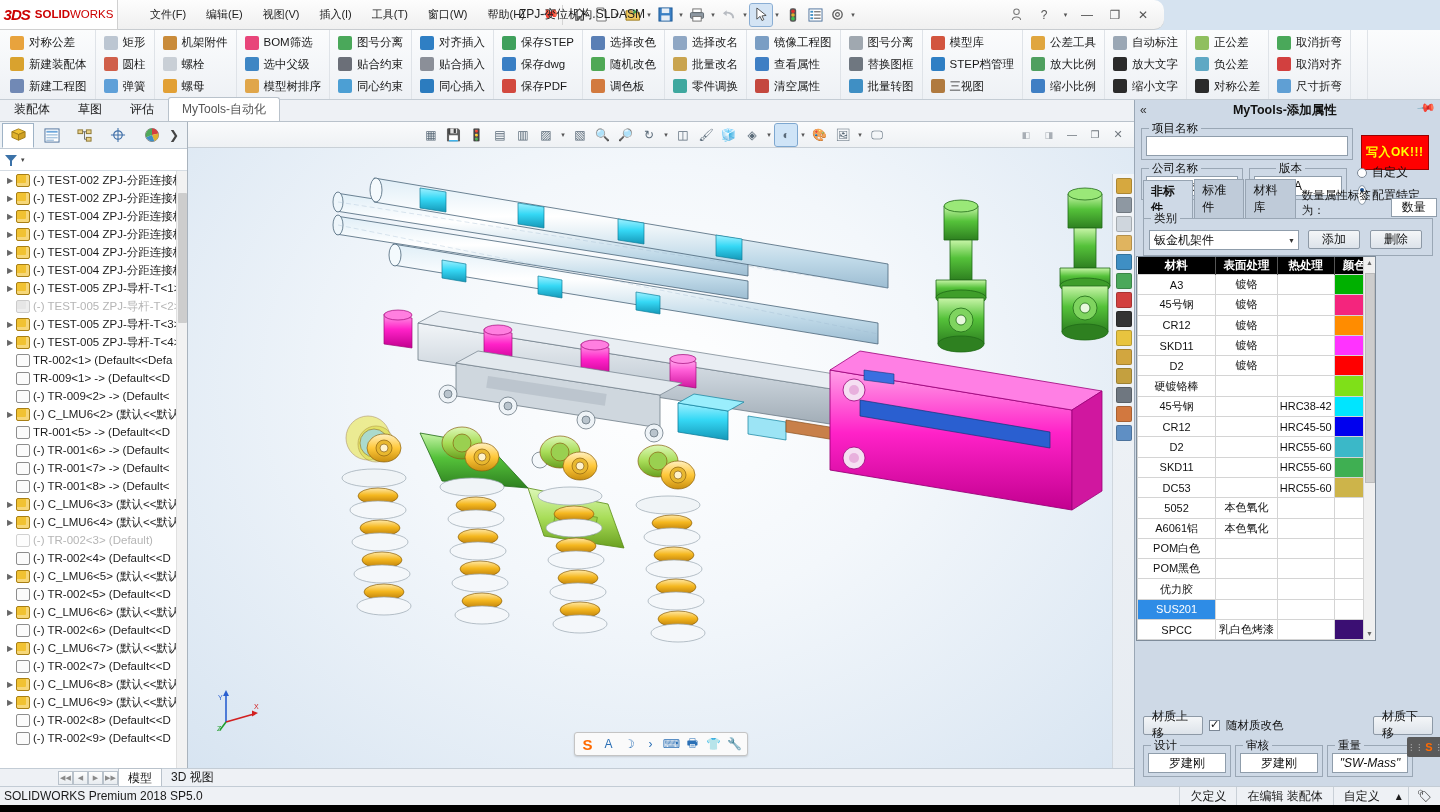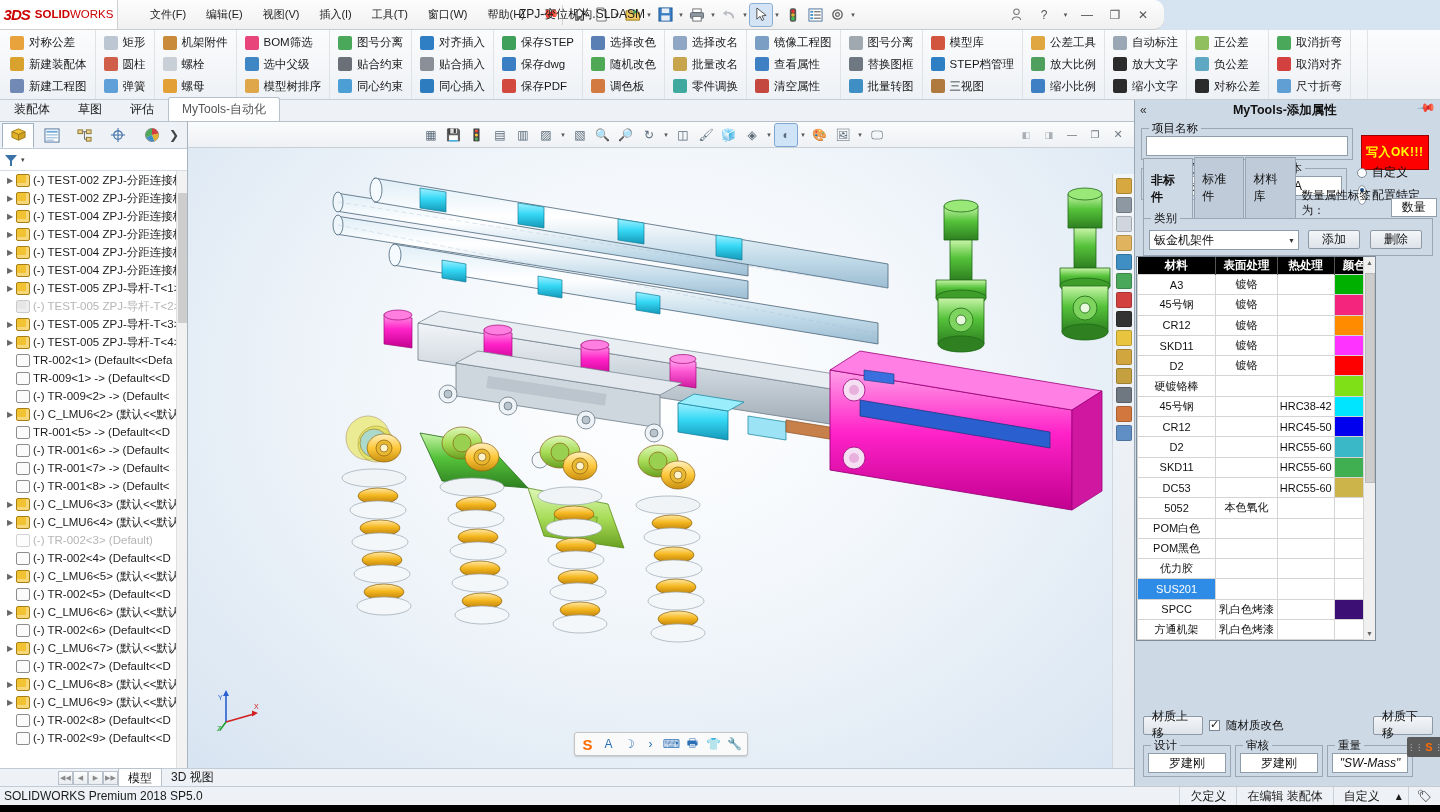--- a/index.html
+++ b/index.html
@@ -126,21 +126,21 @@
   .flegend { position:absolute; top:-8px; left:7px; background:#ced9e6; padding:0 3px;
              font-size:11.5px; color:#111; }
   .tin { background:#fff; border:1px solid #8f9dab; height:20px; font-size:12px;
          display:flex; align-items:center; justify-content:center; color:#111;}
   .writeok { background:#ff0000; color:#ffff00; font-weight:bold; font-size:12px;
              border:1px solid #990000; padding:8px 4px; letter-spacing:.5px;}
   .radio-row { display:flex; align-items:center; gap:5px; font-size:12px; color:#111; cursor:default;}
   .radio { width:10px;height:10px;border-radius:50%;border:1px solid #7b8795;background:#fff; position:relative;}
   .radio.sel:after{content:"";position:absolute;left:2px;top:2px;width:4px;height:4px;border-radius:50%;background:#1a4f8f;}
   .tabstrip { display:flex; align-items:flex-end; height:19px; gap:1px;}
-  .rtab { padding:13px 7px; font-size:12px; background:#bfcbd9; border:1px solid #97a4b2;
+  .rtab { padding:2px 7px; font-size:12px; background:#bfcbd9; border:1px solid #97a4b2;
           border-bottom:none; color:#111; cursor:default;margin-top:36px;}
   .rtab.active { background:#ced9e6; font-weight:bold; position:relative; top:1px; }
   .btn {
     background: linear-gradient(#f4f6f8,#dde3ea); border:1px solid #8d99a6;
     border-radius:2px; font-size:12px; color:#111; height:19px;
     display:flex; align-items:center; justify-content:center; cursor:default; padding:0 8px;
   }
   .sel { background:#fff; border:1px solid #8f9dab; height:20px; display:flex; align-items:center;
          padding-left:4px; font-size:12px; color:#111; position:relative; }
   .sel .arrow { position:absolute; right:3px; font-size:7px; color:#333;}
@@ -1198,20 +1198,26 @@
               <td>HRC55-60</td>
               <td style="background: rgb(205, 180, 74);"></td>
             </tr>
             <tr>
               <td class="c0">5052</td>
               <td>本色氧化</td>
               <td></td>
               <td></td>
             </tr>
             <tr>
+              <td class="c0">A6061铝</td>
+              <td>本色氧化</td>
+              <td></td>
+              <td></td>
+            </tr>
+            <tr>
               <td class="c0">POM白色</td>
               <td></td>
               <td></td>
               <td></td>
             </tr>
             <tr>
               <td class="c0">POM黑色</td>
               <td></td>
               <td></td>
               <td></td>

